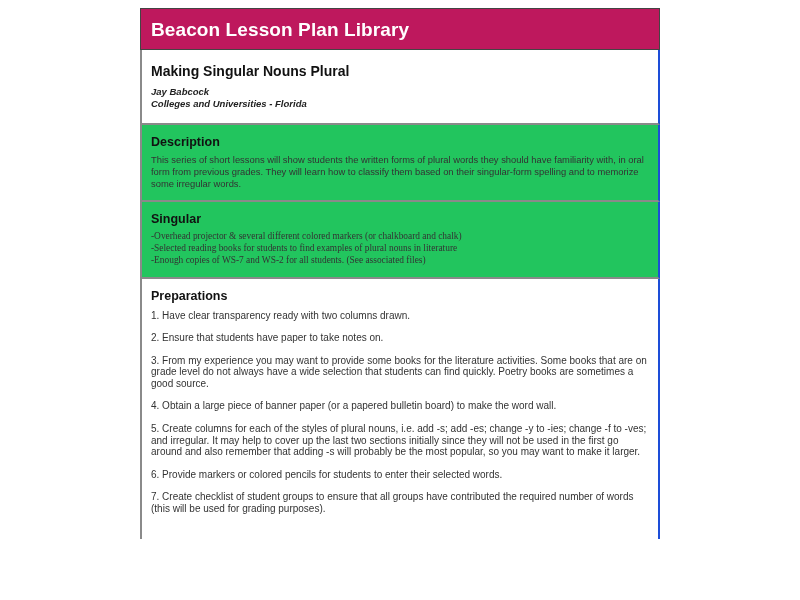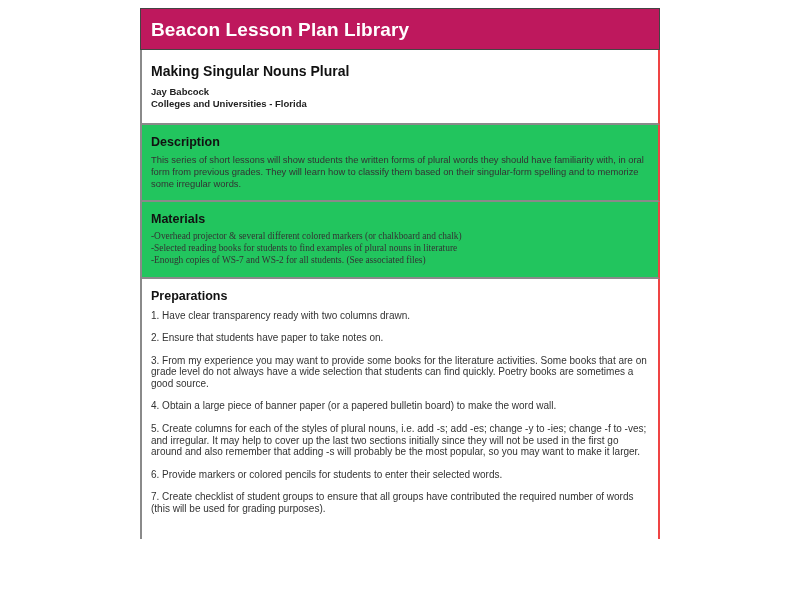--- a/index.html
+++ b/index.html
@@ -28,21 +28,21 @@
     .banner-title {
       color: #ffffff;
       font-weight: bold;
       font-size: 19px;
       line-height: 22px;
       letter-spacing: 0.1px;
     }
     .section {
       box-sizing: border-box;
       border-left: 2px solid #8a8a8a;
-      border-right: 2px solid #ef4444;
+      border-right: 2px solid #1d4ed8;
       border-bottom: 2px solid #8a8a8a;
       padding: 0 9px;
     }
     .section.shaded {
       background: #22c55e;
     }
     .title-block {
       height: 75px;
       padding-top: 12px;
     }
@@ -51,20 +51,21 @@
       font-size: 14px;
       line-height: 18px;
       color: #111;
       margin: 0 0 6px 0;
     }
     .author-line {
       font-weight: bold;
       font-size: 9.5px;
       line-height: 12px;
       color: #222;
+      font-style: italic;
     }
     .sec-heading {
       font-weight: bold;
       font-size: 12.5px;
       line-height: 16px;
       color: #111;
       margin: 0 0 4px 0;
     }
     .sec-text {
       font-size: 9.4px;
@@ -99,21 +100,21 @@
     <div class="author-line">Colleges and Universities - Florida</div>
   </div>
 
   <div class="section shaded desc">
     <div class="sec-heading">Description</div>
     <p class="sec-text">This series of short lessons will show students the written forms of plural words they should have familiarity with, in oral form from previous grades. They will learn how to classify them based on their singular-form spelling and to memorize some irregular words.</p>
   </div>
 
 
   <div class="section shaded mat">
-    <div class="sec-heading">Materials</div>
+    <div class="sec-heading">Singular</div>
     <p class="sec-text">
       <span class="mat-line">-Overhead projector &amp; several different colored markers (or chalkboard and chalk)</span>
       <span class="mat-line">-Selected reading books for students to find examples of plural nouns in literature</span>
       <span class="mat-line">-Enough copies of WS-7 and WS-2 for all students. (See associated files)</span>
     </p>
   </div>
 
   <div class="section prep">
     <div class="sec-heading" style="margin-bottom:6px;">Preparations</div>
     <p class="prep-item">1. Have clear transparency ready with two columns drawn.</p>

